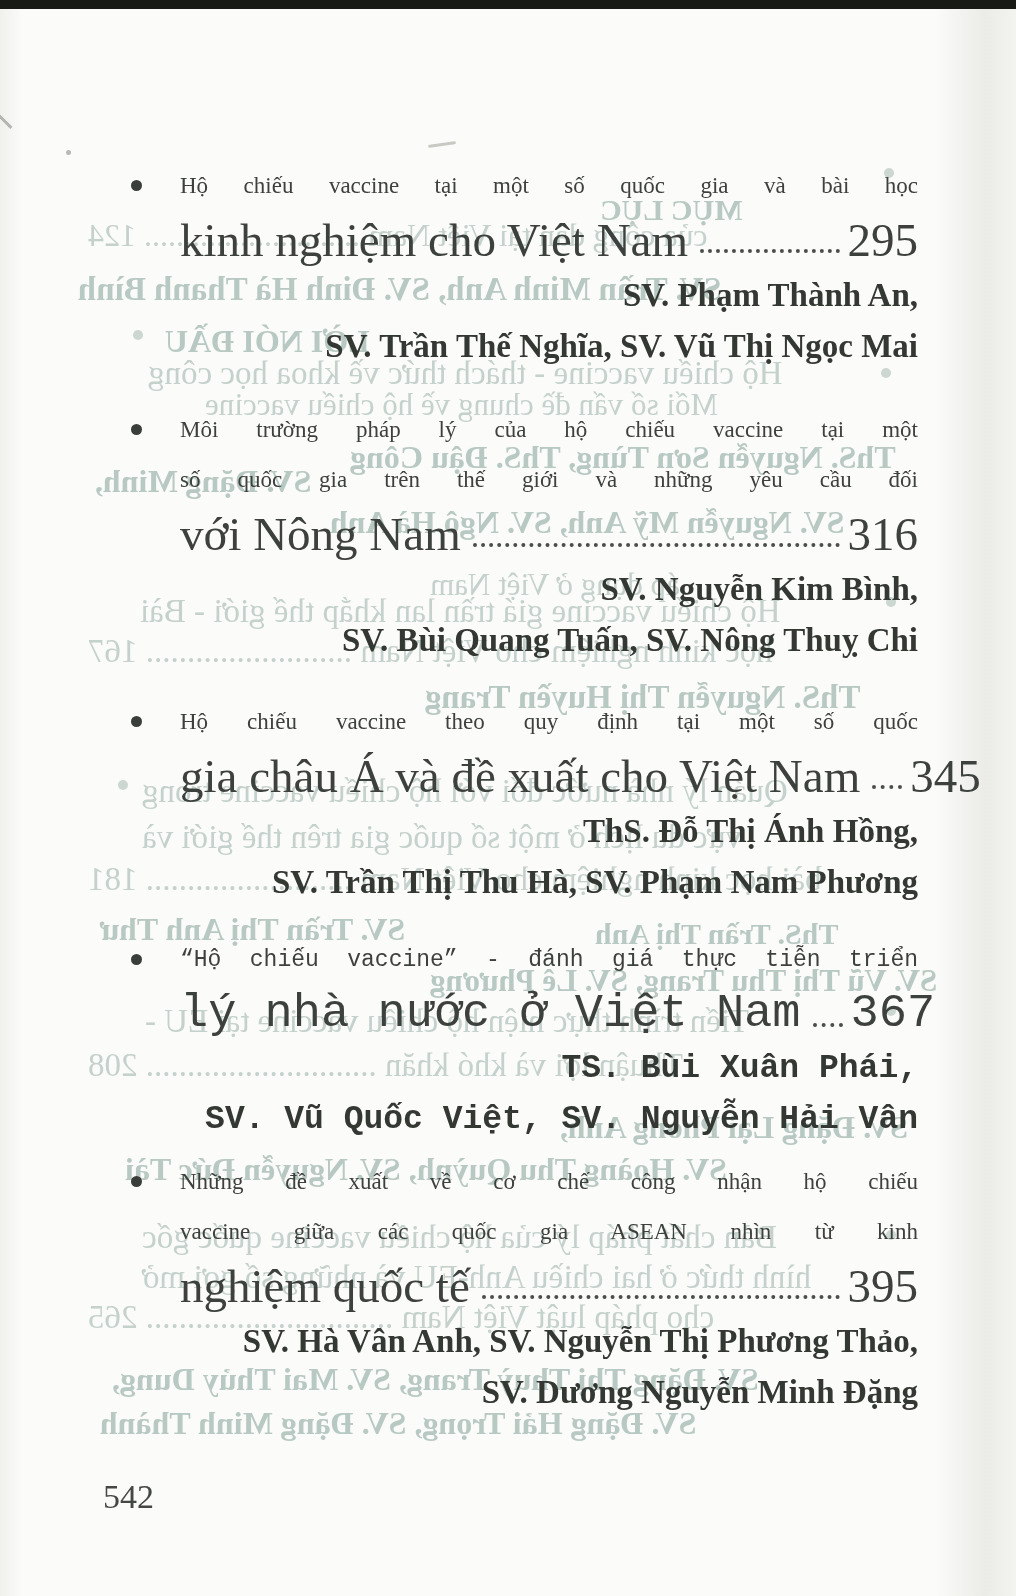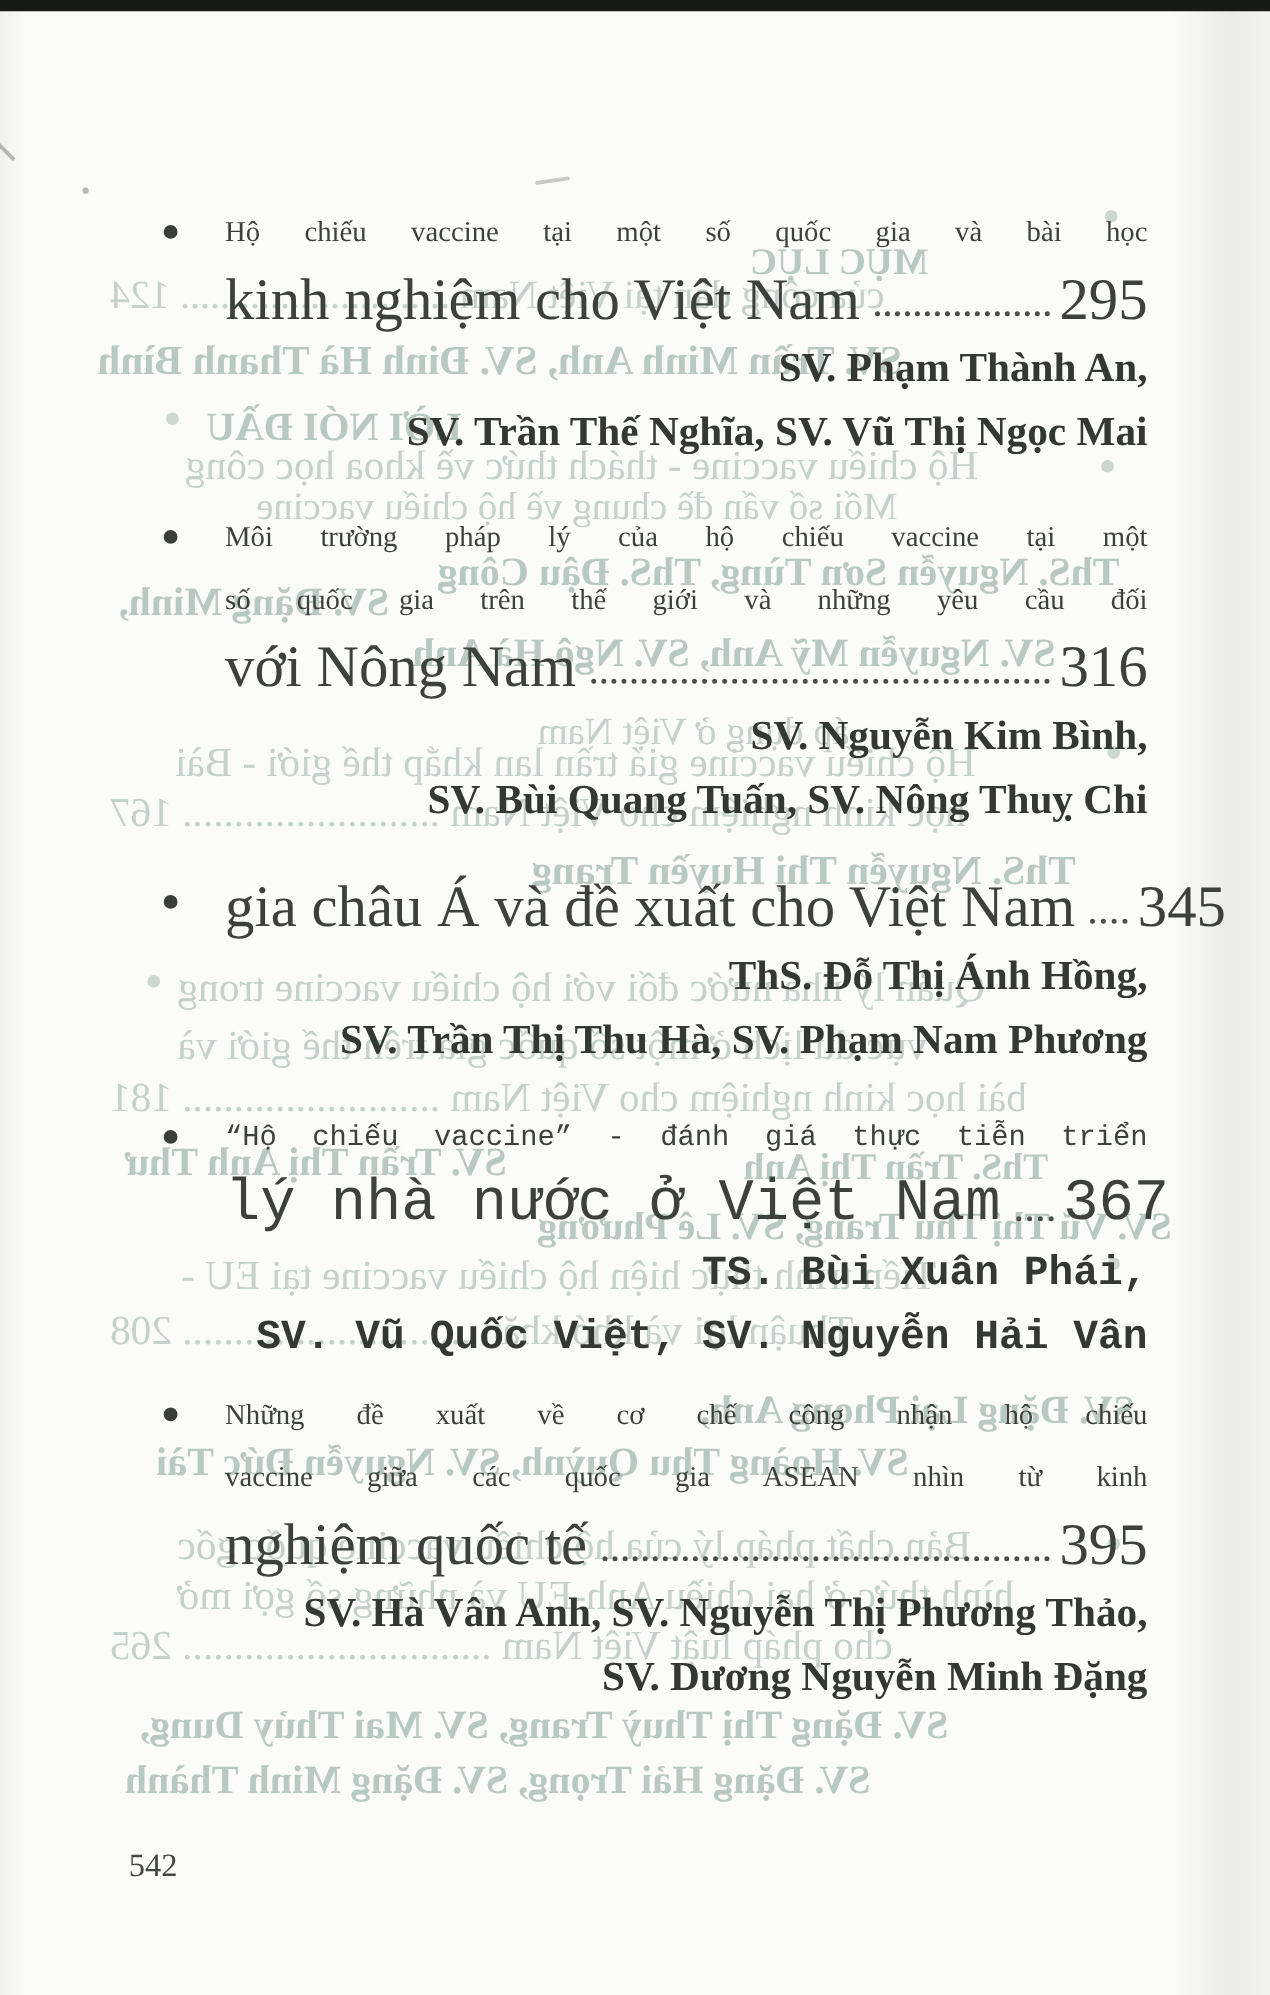--- a/index.html
+++ b/index.html
@@ -42,21 +42,21 @@
   }
   .lastline{display:flex;align-items:flex-end;height:50px;font-size:47px;line-height:46px;}
   .lastline .t{white-space:nowrap;}
   .leader{flex:1;border-bottom:4px dotted #4b4f4b;margin:0 8px 10px 12px;min-width:30px;}
   .pg{white-space:nowrap;}
   .authors{margin-top:8px;}
   .aline{
     height:51px;font-size:33px;line-height:48px;font-weight:bold;
     text-align:right;color:#343833;
   }
-  .folio{position:absolute;left:103px;top:1478px;font-size:26px;color:#444844;}
+  .folio{position:absolute;left:103px;top:1478px;font-size:34px;color:#444844;}
 </style>
 </head>
 <body>
 
 <div class="page">
   <div class="scan-bar"></div>
   <div class="corner-mark"></div>
   <div class="speck1"></div>
   <div class="speck2"></div>
 
@@ -125,20 +125,23 @@
       <span class="leader"></span>
       <span class="pg">316</span>
     </div>
     <div class="authors">
           <div class="aline">SV. Nguyễn Kim Bình,</div>
           <div class="aline">SV. Bùi Quang Tuấn, SV. Nông Thuỵ Chi</div>
         </div>
   </div>
       <div class="entry">
     <span class="bullet"></span>
+    <div class="lines">
+          <div class="tline">Hộ chiếu vaccine theo quy định tại một số quốc</div>
+        </div>
     <div class="lastline">
       <span class="t">gia châu Á và đề xuất cho Việt Nam</span>
       <span class="leader"></span>
       <span class="pg">345</span>
     </div>
     <div class="authors">
           <div class="aline">ThS. Đỗ Thị Ánh Hồng,</div>
           <div class="aline">SV. Trần Thị Thu Hà, SV. Phạm Nam Phương</div>
         </div>
   </div>

